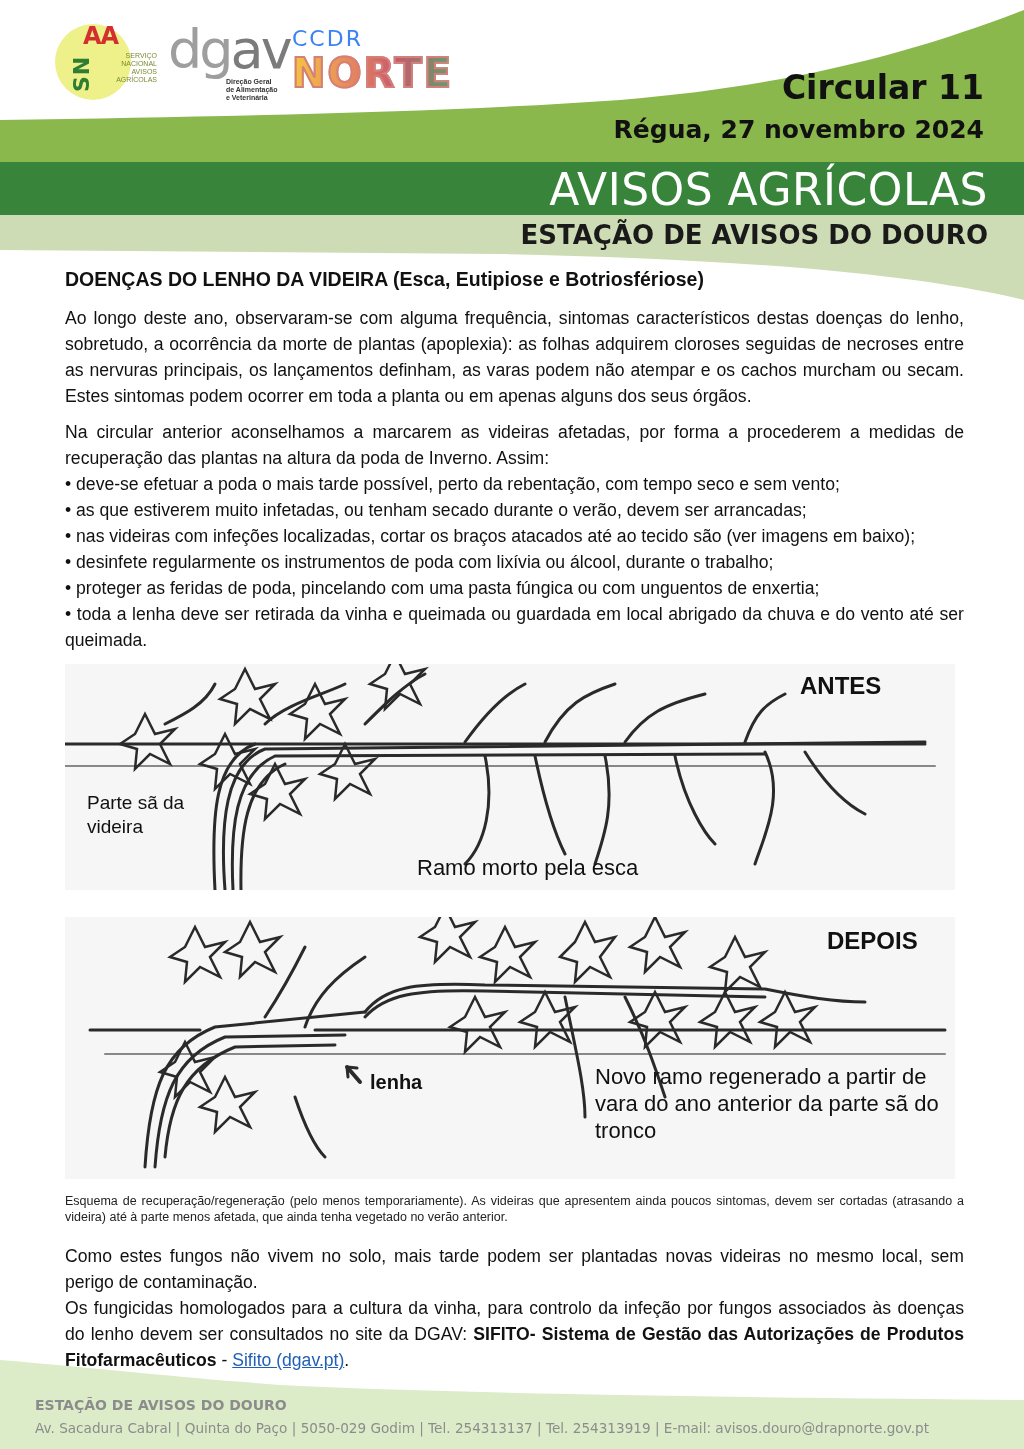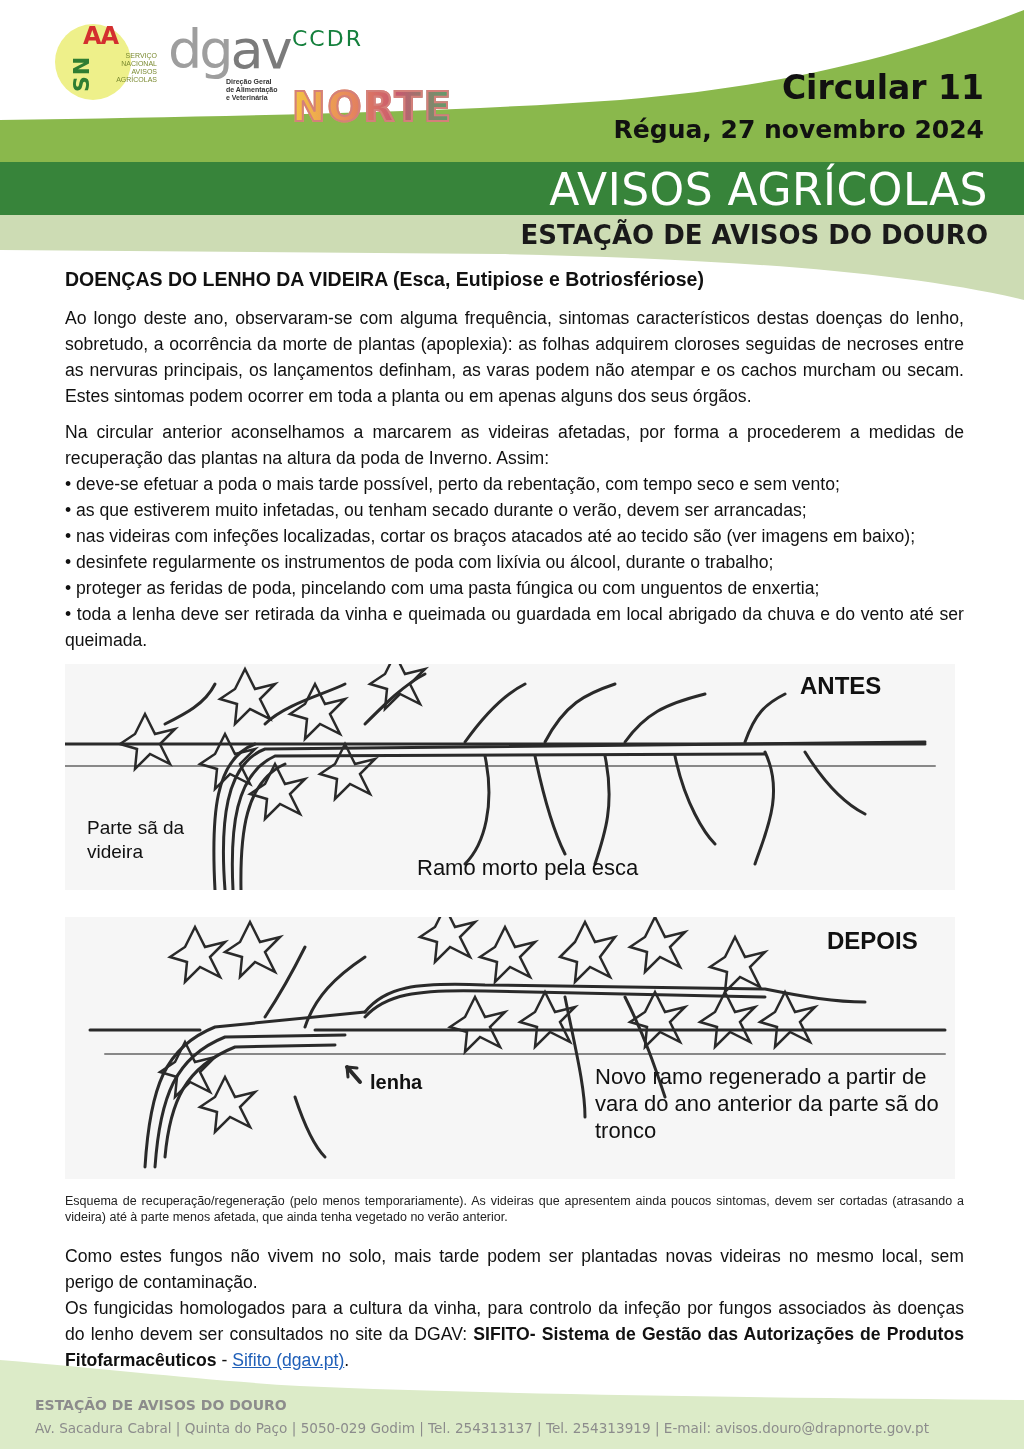--- a/index.html
+++ b/index.html
@@ -10,22 +10,22 @@
   #logo-snaa { left: 55px; top: 22px; width: 110px; height: 80px; }
   .snaa-circle { position: absolute; left: 0; top: 2px; width: 76px; height: 76px; border-radius: 50%; background: #eef08a; }
   .snaa-sn { position: absolute; left: 14px; top: 10px; font-weight: bold; font-size: 22px; color: #2f7d32; transform: rotate(-90deg); transform-origin: left top; top: 70px; letter-spacing: 1px; font-family: "DejaVu Sans", sans-serif; }
   .snaa-aa { position: absolute; left: 28px; top: 0px; font-weight: bold; font-size: 24px; color: #d32f2f; font-family: "DejaVu Sans", sans-serif; letter-spacing: -1px; text-align: center; }
   .snaa-sub { position: absolute; left: 50px; top: 30px; font-size: 7px; line-height: 8px; color: #7a8a30; text-align: right; width: 52px; }
   #logo-dgav { left: 168px; top: 24px; width: 118px; height: 80px; }
   .dgav-mark { position: absolute; left: 0; top: -6px; font-size: 54px; font-family: "DejaVu Sans", sans-serif; letter-spacing: -3px; color: #9e9e9e; }
   .dgav-mark .av { color: #7b7b7b; }
   .dgav-sub { position: absolute; left: 58px; top: 54px; font-size: 7px; line-height: 8px; color: #333; font-weight: bold; }
   #logo-ccdr { left: 290px; top: 26px; width: 150px; height: 80px; }
-  .ccdr-top { position: absolute; left: 2px; top: 0; font-size: 22px; letter-spacing: 2px; color: #15803d; font-family: "DejaVu Sans", sans-serif; }
-  .ccdr-norte { position: absolute; left: 2px; top: 24px; font-size: 40px; font-weight: bold; letter-spacing: 2px; font-family: "DejaVu Sans", sans-serif; color: transparent; -webkit-text-stroke: 2px #d4807a; background: linear-gradient(90deg, #f4c542 0%, #e88a5b 35%, #c8586f 65%, #57a36a 100%); -webkit-background-clip: text; background-clip: text; margin-top: 34px; }
+  .ccdr-top { position: absolute; left: 2px; top: 0; font-size: 22px; letter-spacing: 2px; color: #3b82f6; font-family: "DejaVu Sans", sans-serif; }
+  .ccdr-norte { position: absolute; left: 2px; top: 24px; font-size: 40px; font-weight: bold; letter-spacing: 2px; font-family: "DejaVu Sans", sans-serif; color: transparent; -webkit-text-stroke: 2px #d4807a; background: linear-gradient(90deg, #f4c542 0%, #e88a5b 35%, #c8586f 65%, #57a36a 100%); -webkit-background-clip: text; background-clip: text; }
   
   #circular { right: 40px; top: 68px; font-family: "DejaVu Sans", sans-serif; font-weight: bold; font-size: 33px; color: #111; }
   #date { right: 40px; top: 115px; font-family: "DejaVu Sans", sans-serif; font-weight: bold; font-size: 25px; color: #111; }
   #avisos { right: 36px; top: 164px; font-family: "DejaVu Sans", sans-serif; font-size: 44px; color: #ffffff; letter-spacing: 0.5px; }
   #estacao { right: 36px; top: 220px; font-family: "DejaVu Sans", sans-serif; font-weight: bold; font-size: 26px; color: #1a1a1a; }
   
   #content { left: 65px; top: 268px; width: 899px; }
   #section-title { font-weight: bold; font-size: 19.5px; margin: 0 0 14px 0; letter-spacing: 0; }
   .para { font-size: 17.6px; line-height: 26px; text-align: justify; margin: 0 0 10px 0; }
   .bullets { list-style: none; padding: 0; margin: 0; }
@@ -129,21 +129,21 @@
       <polygon points="70,70 80,50 90,70 110,65 95,80 105,100 85,90 70,105 72,85 55,80"></polygon>
       <polygon points="170,25 180,5 190,25 210,20 195,35 205,55 185,45 170,60 172,40 155,35"></polygon>
       <polygon points="150,90 160,70 170,90 190,85 175,100 185,120 165,110 150,125 152,105 135,100"></polygon>
       <polygon points="240,40 250,20 260,40 280,35 265,50 275,70 255,60 240,75 242,55 225,50"></polygon>
       <polygon points="270,100 280,80 290,100 310,95 295,110 305,130 285,120 270,135 272,115 255,110"></polygon>
       <polygon points="200,120 210,100 220,120 240,115 225,130 235,150 215,140 200,155 202,135 185,130"></polygon>
       <polygon points="320,10 330,-10 340,10 360,5 345,20 355,40 335,30 320,45 322,25 305,20"></polygon>
     </g>
   </svg>
   <div class="fig-label fig-tag" style="left:735px; top:8px;">ANTES</div>
-  <div class="fig-label" style="left:22px; top:152px; font-size:19px; line-height:24px; width:130px;">Parte sã da videira</div>
+  <div class="fig-label" style="left:22px; top:127px; font-size:19px; line-height:24px; width:130px;">Parte sã da videira</div>
   <div class="fig-label fig-note" style="left:352px; top:190px;">Ramo morto pela esca</div>
 </div>
 
 <div id="fig-depois" class="figure">
   <svg width="890" height="262" viewBox="0 0 890 262">
     <g stroke="#2a2a2a" fill="none" stroke-width="3" stroke-linecap="round">
       <line x1="25" y1="113" x2="135" y2="113"></line>
       <line x1="250" y1="113" x2="880" y2="113"></line>
       <line x1="40" y1="137" x2="880" y2="137" stroke="#888" stroke-width="2"></line>
       <path d="M80,250 C85,170 100,130 150,110 L300,95"></path>

